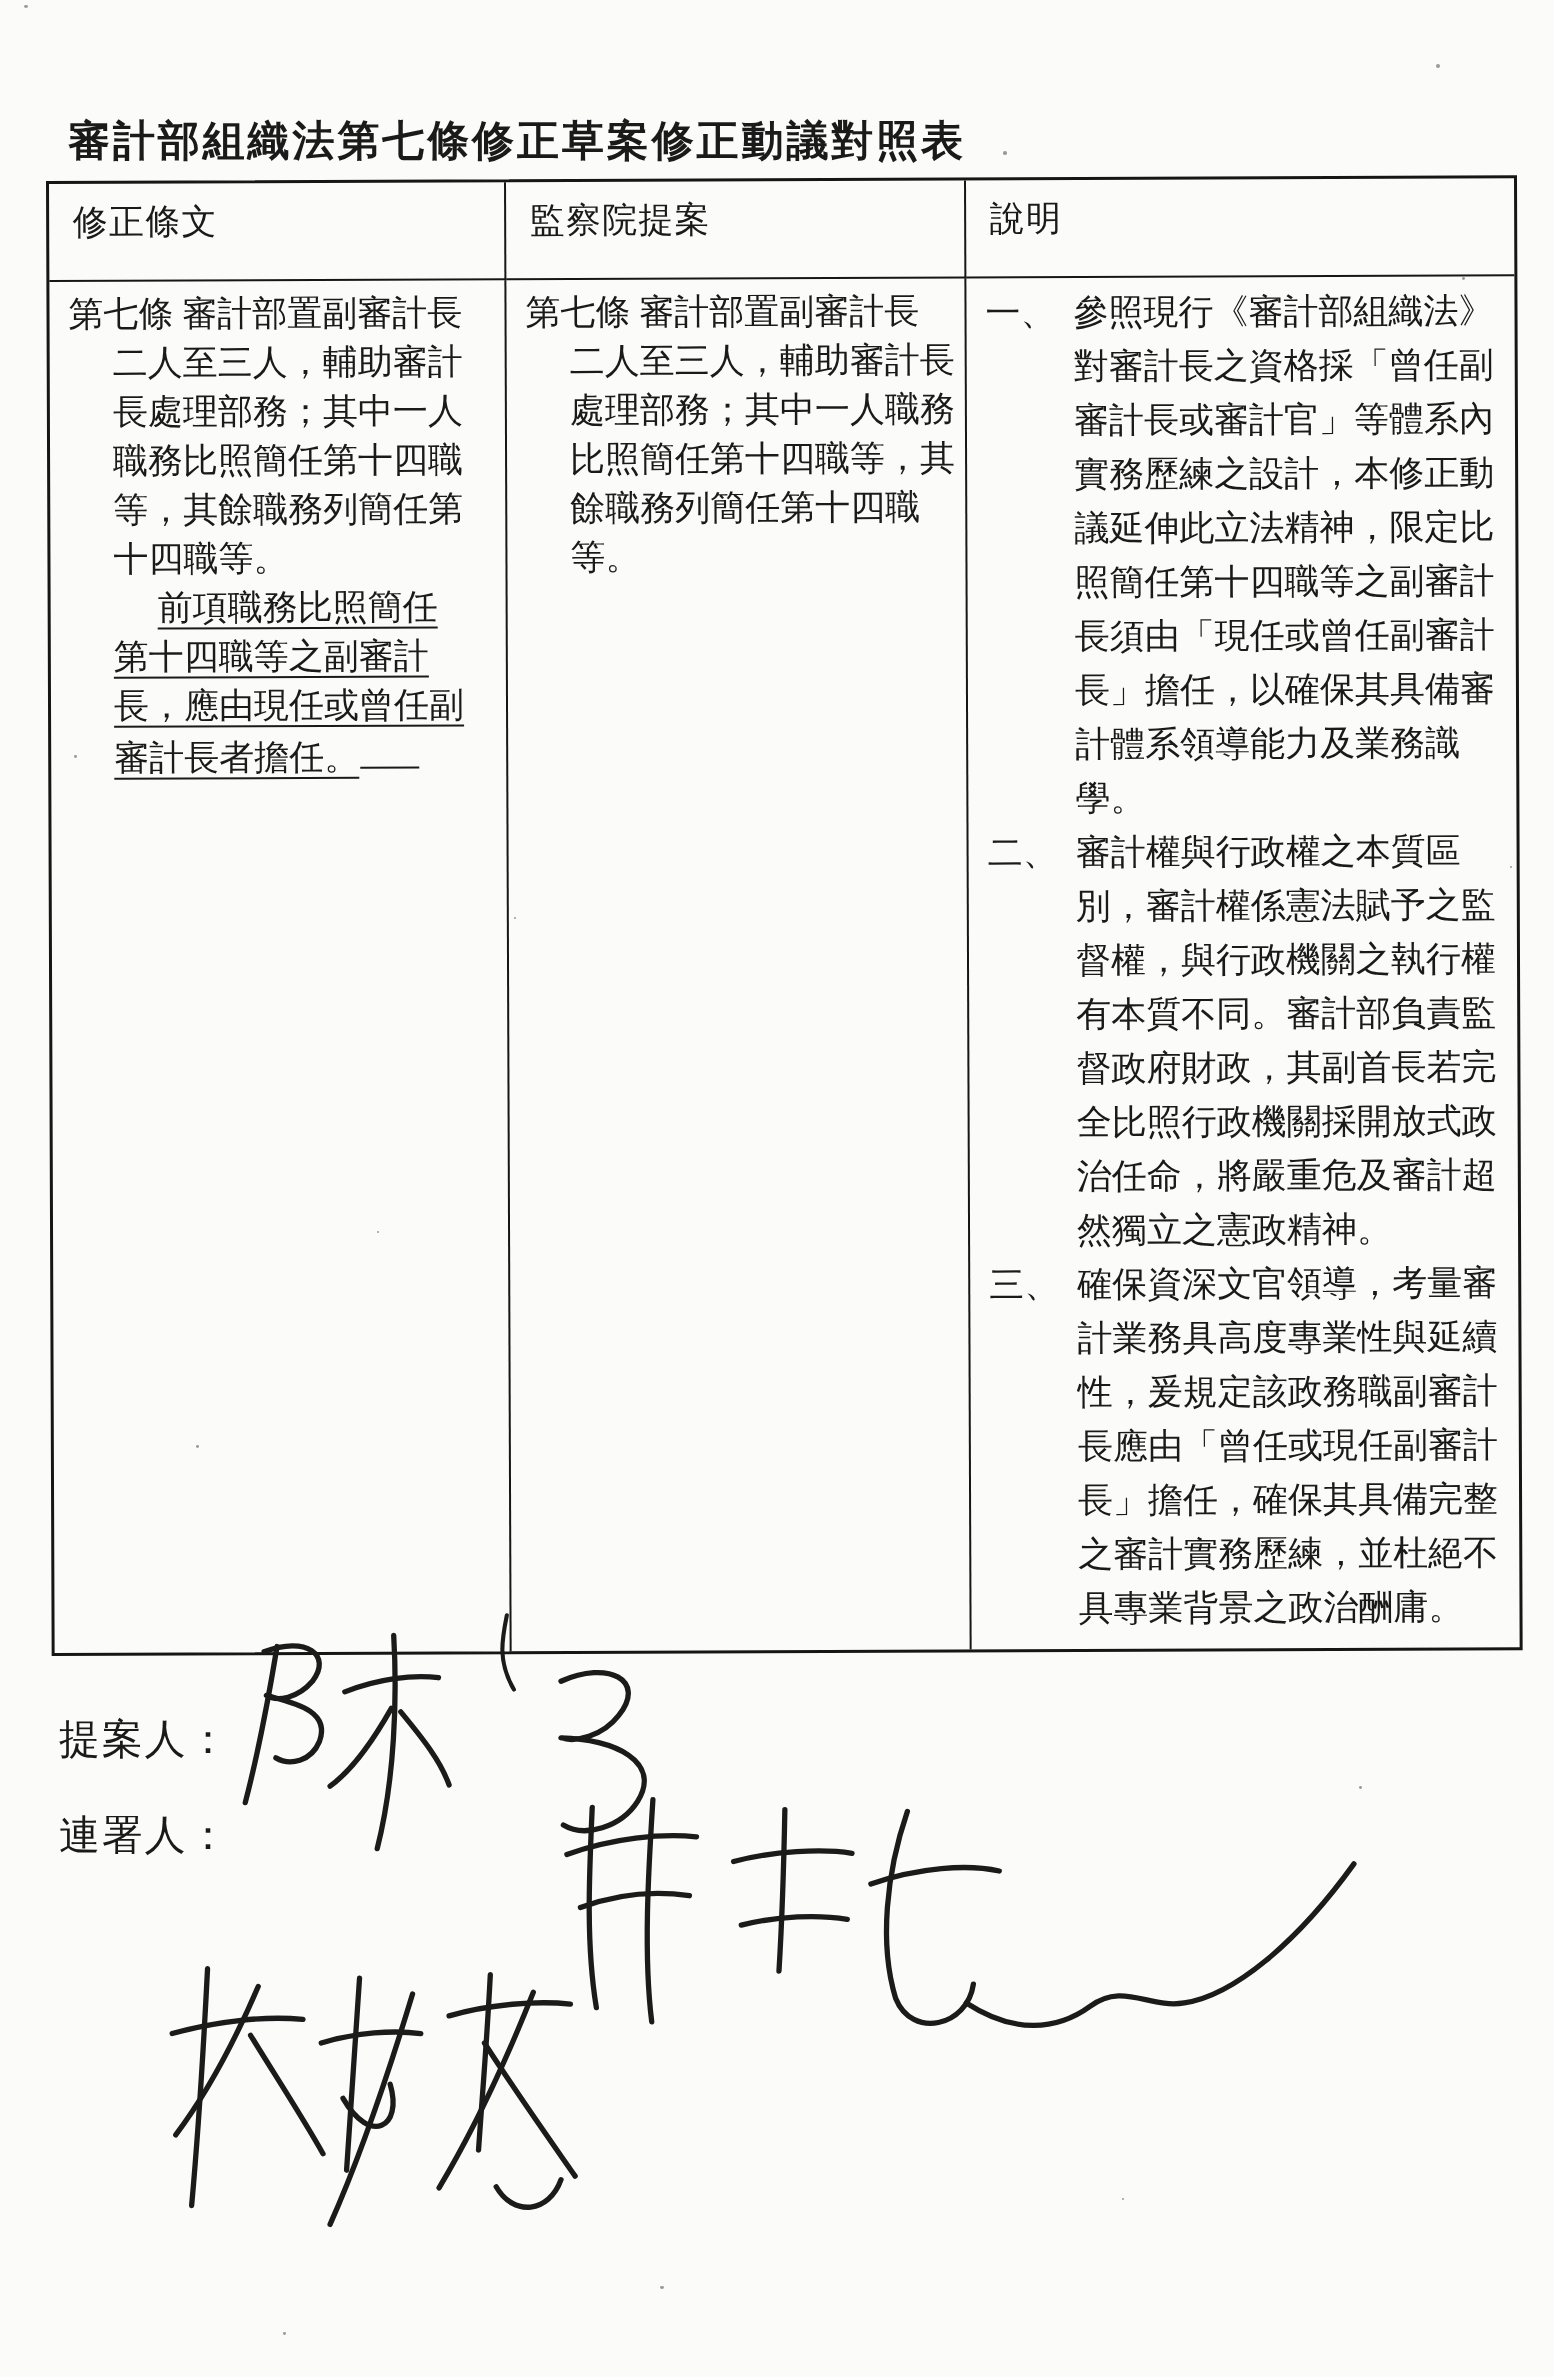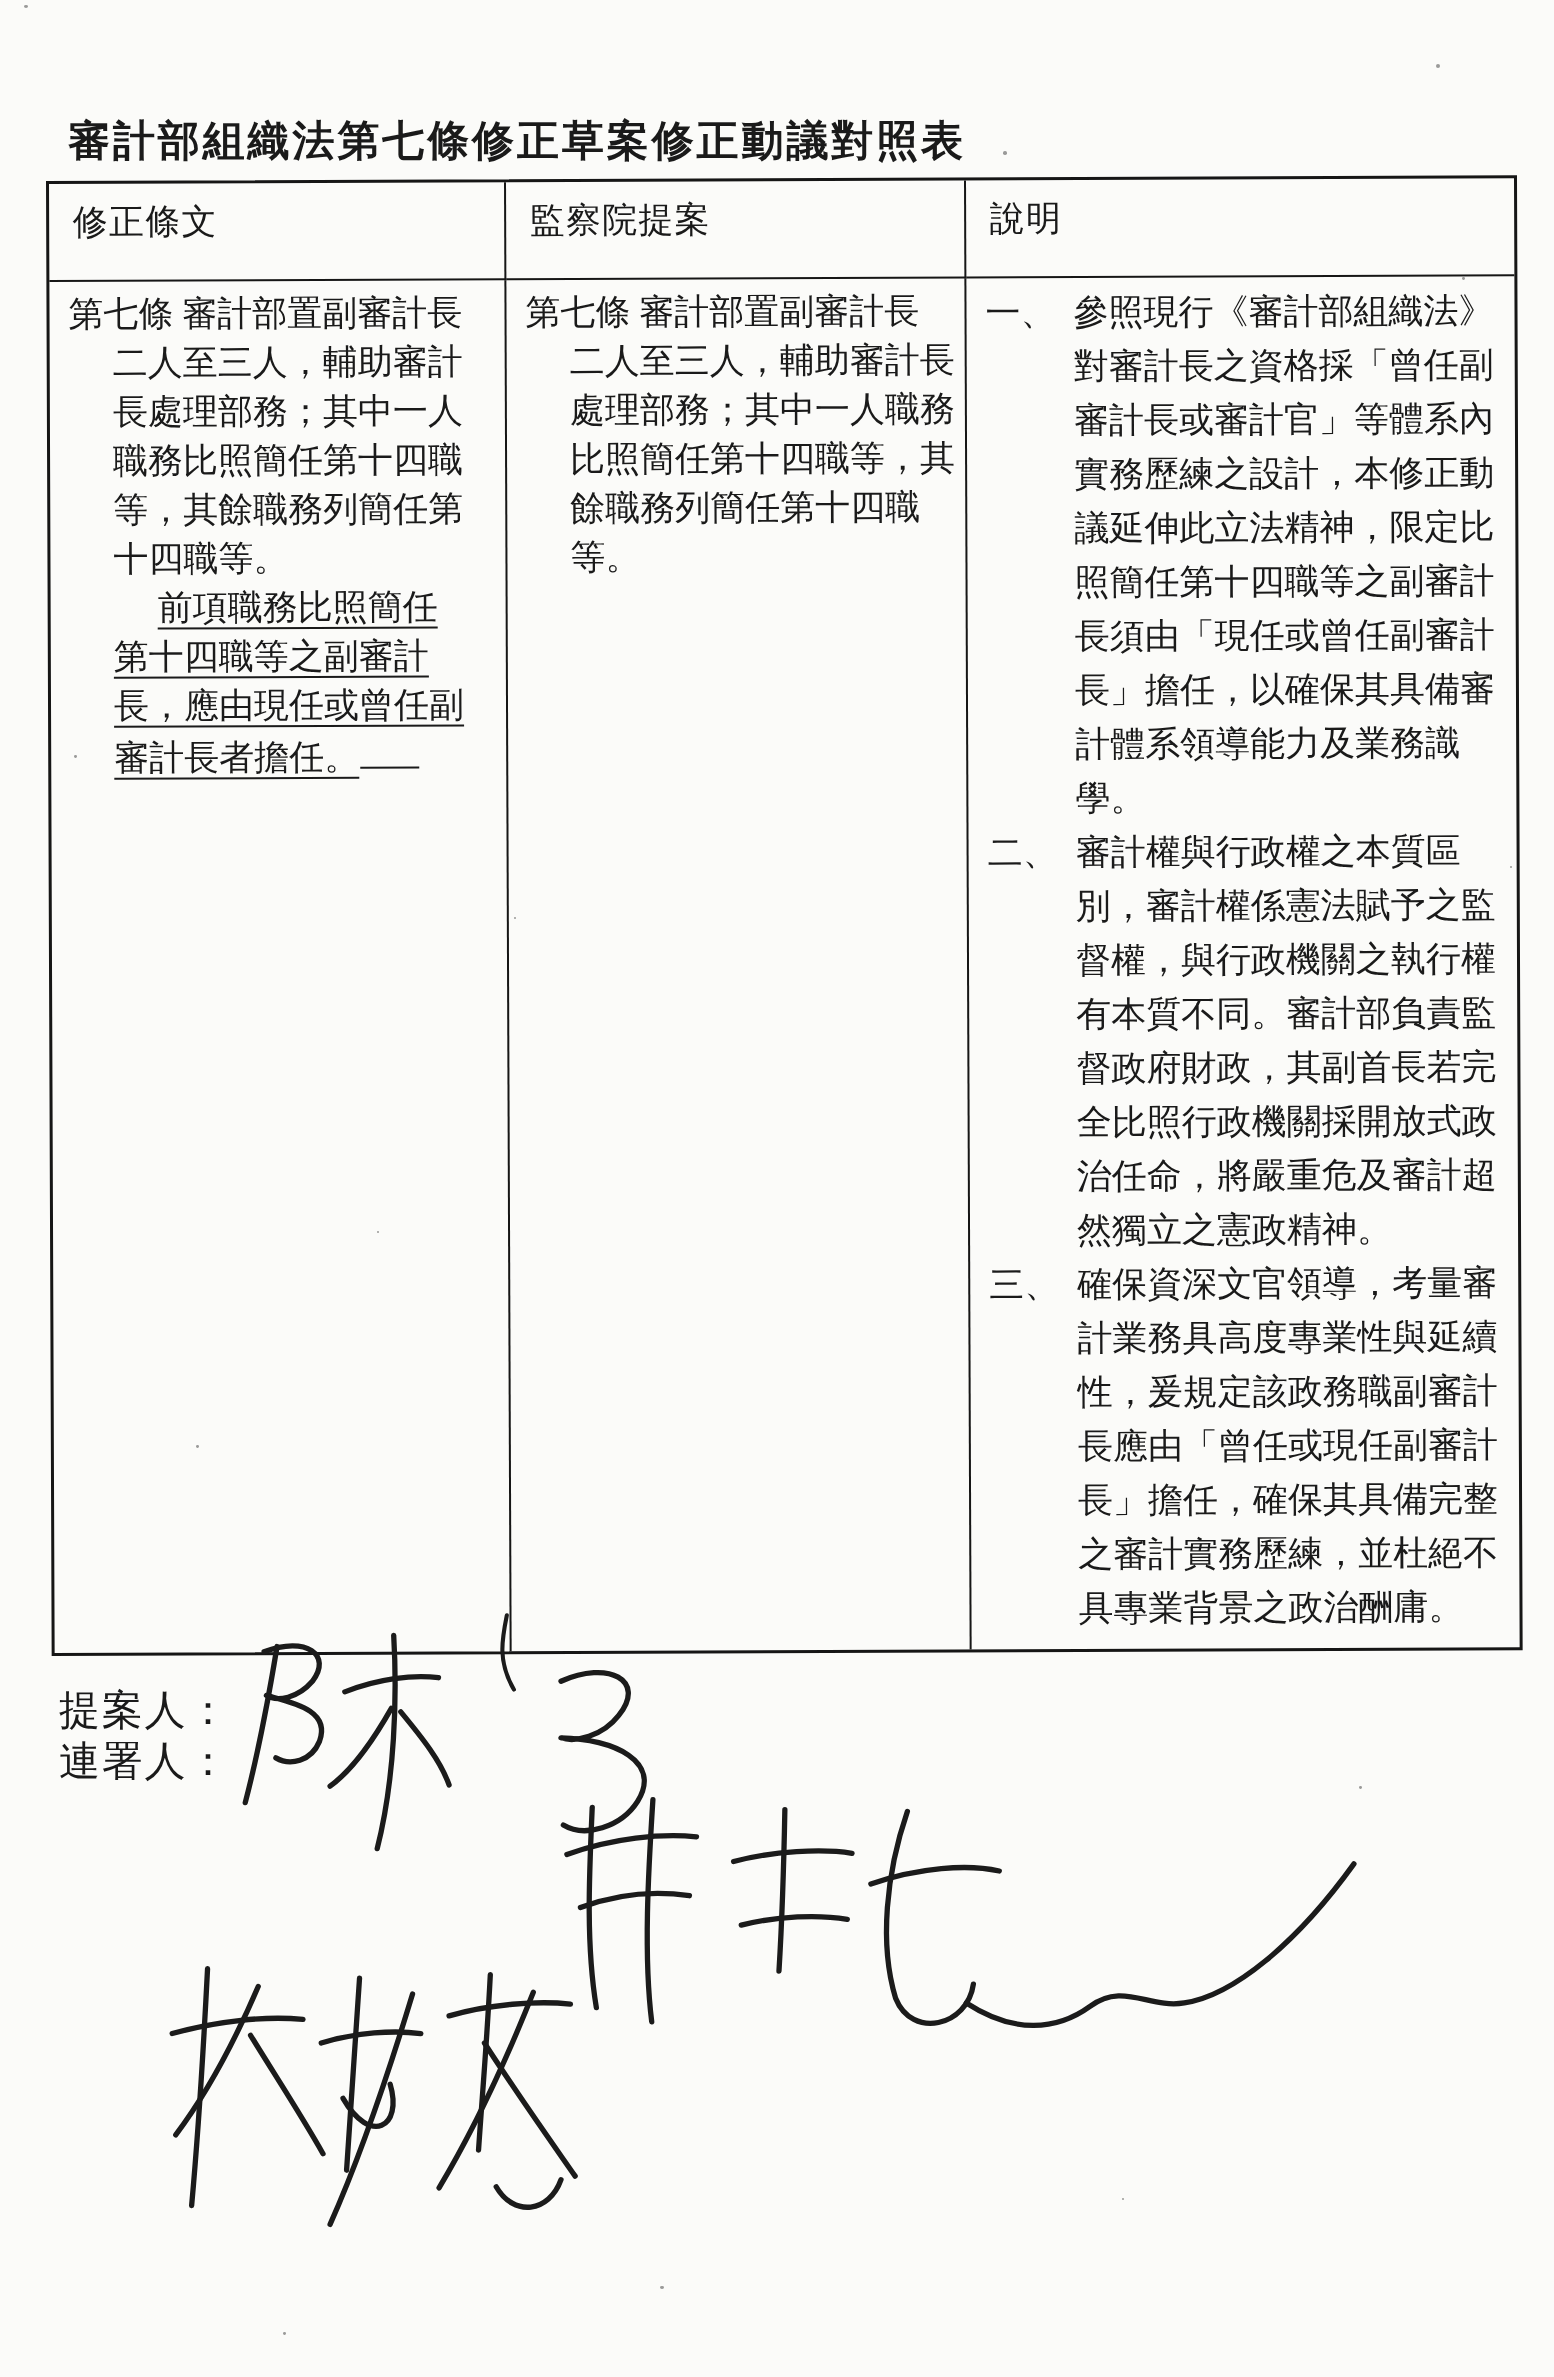--- a/index.html
+++ b/index.html
@@ -41,21 +41,21 @@
     display:inline-block;width:59px;height:37px;margin-left:1.2px;
     border-bottom:2.4px solid #1a1a1a;vertical-align:baseline;
   }
   
   .exp{line-height:54px;}
   .exp .marker{display:inline-block;width:88px;}
   .exp .ln.cont{padding-left:88px;}
   .exp-item{margin:0;}
   
   .flabel{
-    position:absolute;left:59px;font-size:41px;letter-spacing:1.8px;white-space:nowrap;
+    position:absolute;left:59px;font-size:41px;letter-spacing:1.8px;white-space:nowrap;margin-top:29px;
   }
   
   .sigs{position:absolute;left:0;top:0;width:1555px;height:2377px;pointer-events:none;}
   .sigs path{fill:none;stroke:#1b1b1b;stroke-width:9;stroke-linecap:round;stroke-linejoin:round;}
   .sigs .thin{stroke-width:7;}
   
   .speck{position:absolute;background:#4a4a4a;border-radius:50%;opacity:.55;}
 </style>
 </head>
 <body>
@@ -118,21 +118,21 @@
           <div class="ln cont"><span>性，爰規定該政務職副審計</span></div>
           <div class="ln cont"><span>長應由「曾任或現任副審計</span></div>
           <div class="ln cont"><span>長」擔任，確保其具備完整</span></div>
           <div class="ln cont"><span>之審計實務歷練，並杜絕不</span></div>
           <div class="ln cont"><span>具專業背景之政治酬庸。</span></div>
         </div>
       </div>
   </div>
 
   <div class="flabel" style="top:1683px">提案人：</div>
-  <div class="flabel" style="top:1734px">連署人：</div>
+  <div class="flabel" style="top:1779px">連署人：</div>
 
   <svg class="sigs" viewBox="0 0 2639 4035" aria-hidden="true">
 
     <path class="thin" d="M 860 2742 C 852 2782 844 2820 872 2868"></path>
 
     <g>
       <path d="M 470 2795 C 456 2880 440 2968 416 3060"></path>
       <path d="M 448 2804 C 520 2776 564 2810 530 2854 C 506 2882 470 2890 452 2878 C 494 2890 562 2902 542 2956 C 528 2990 492 2998 468 2984"></path>
       <path d="M 585 2872 C 640 2850 702 2842 744 2848"></path>
       <path d="M 668 2776 C 674 2880 670 3020 640 3138"></path>

